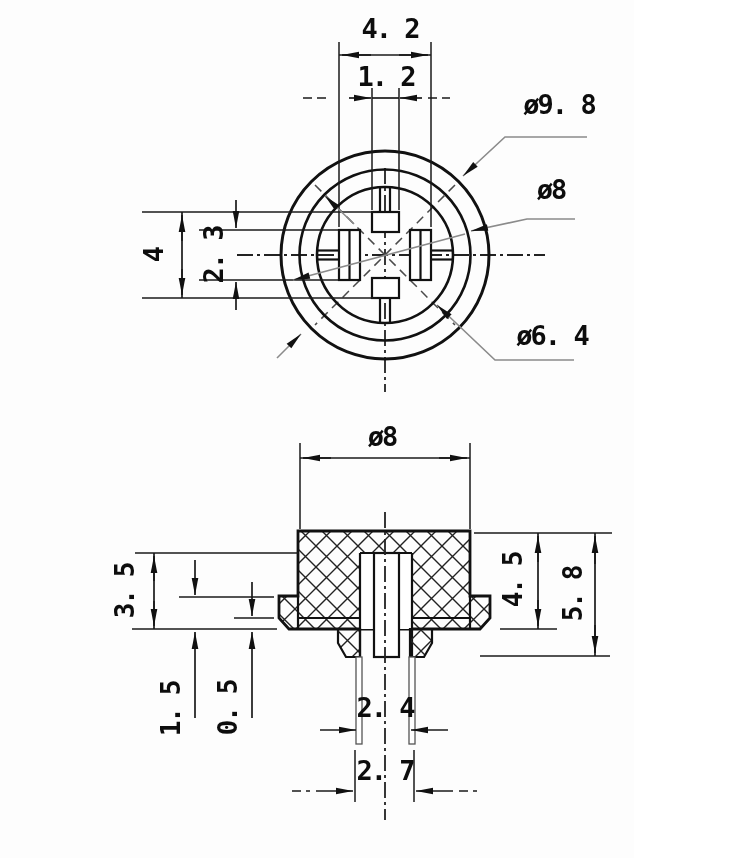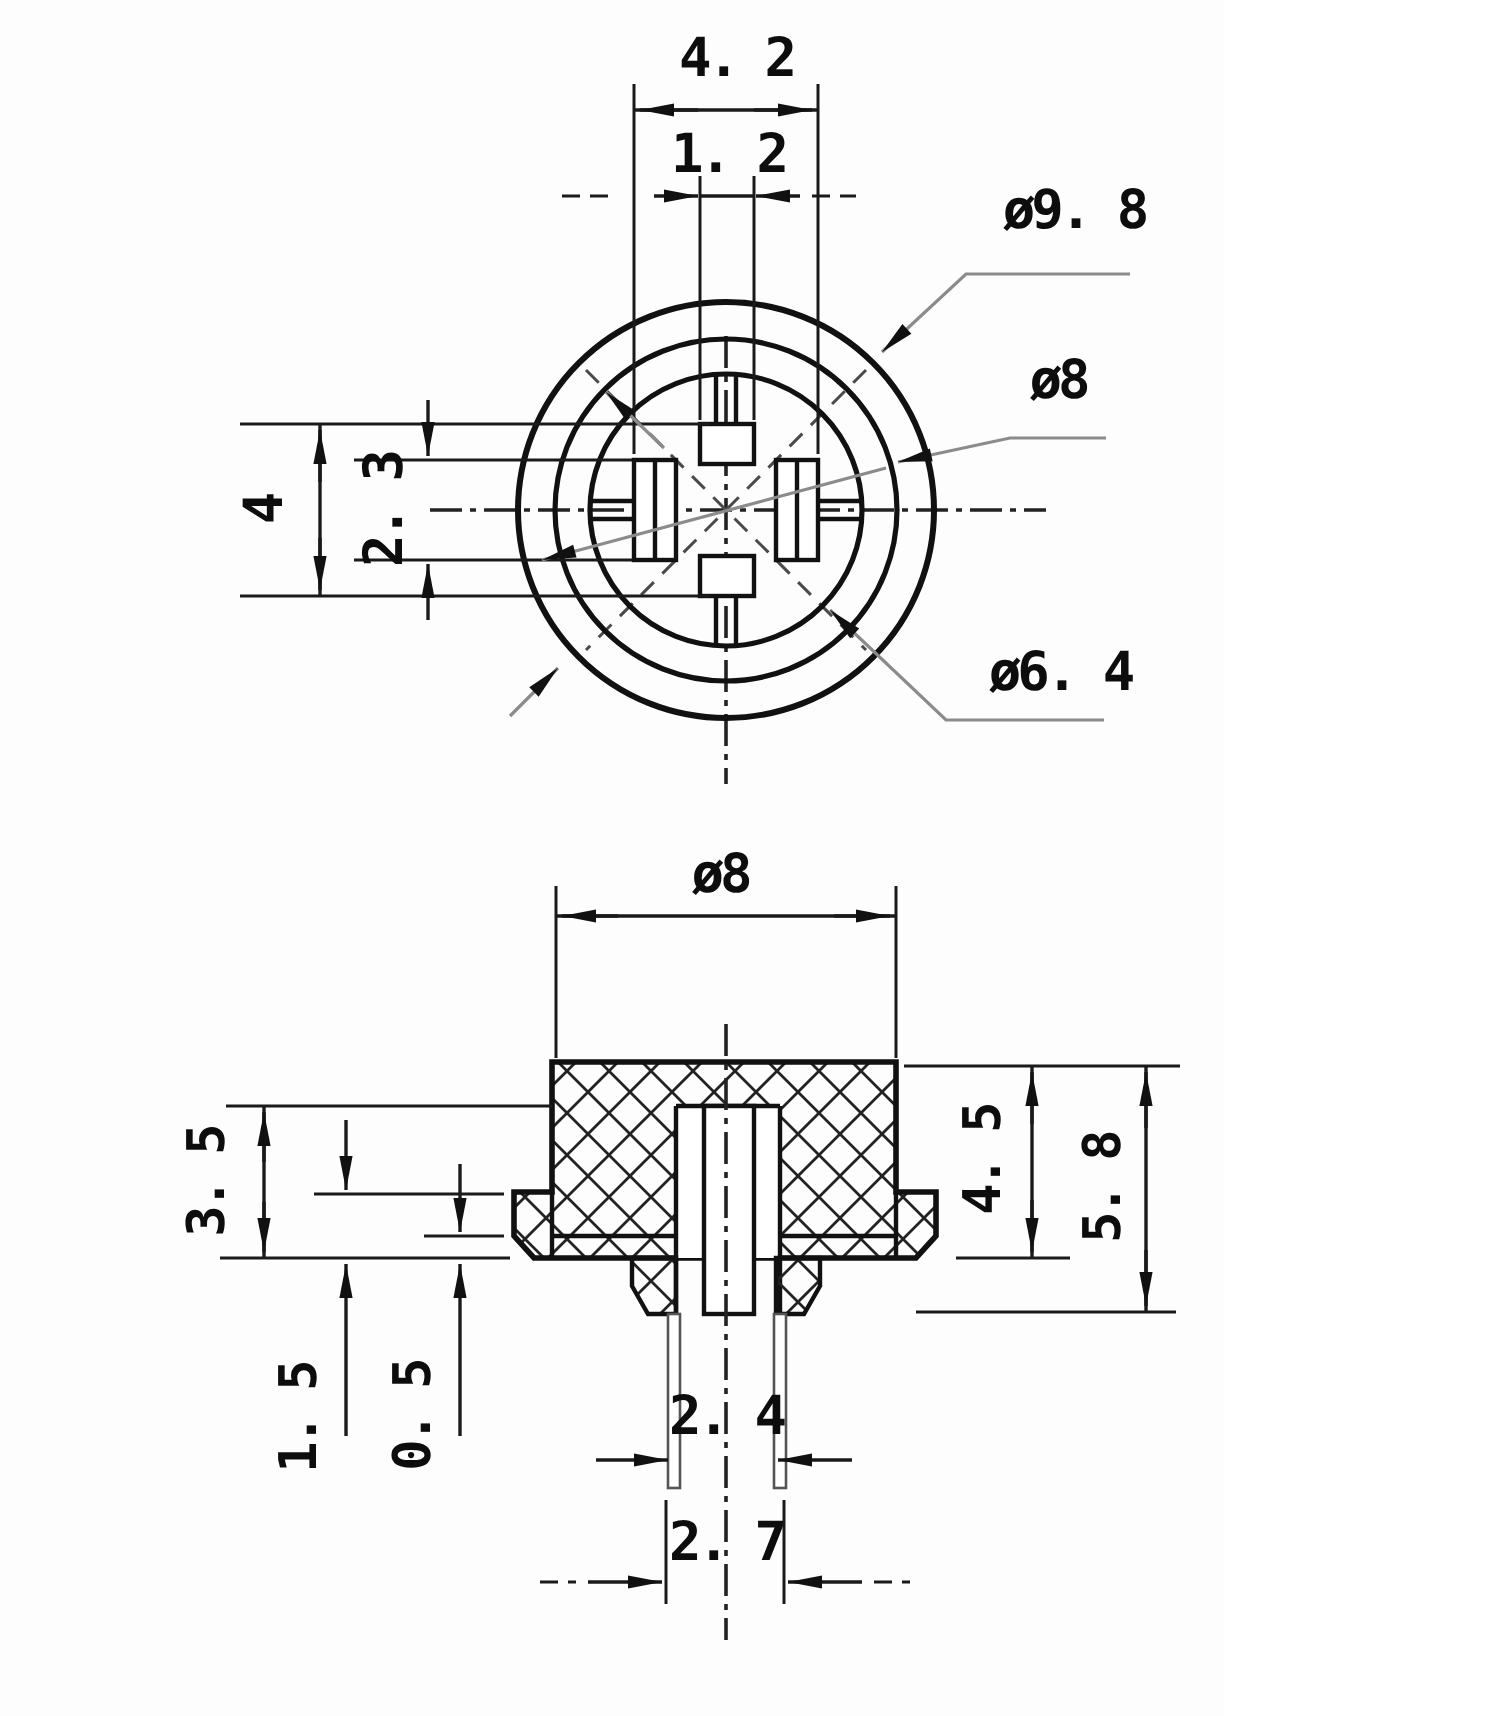--- a/index.html
+++ b/index.html
@@ -1,16 +1,16 @@
 <!DOCTYPE html>
 <html><head>
 <meta charset="utf-8">
 <style>
   html,body{margin:0;padding:0;background:#ffffff;}
-  .page{width:612px;height:858px;background:#fdfdfd;position:relative;overflow:hidden;}
+  .page{width:612px;height:858px;background:#fdfdfd;position:relative;overflow:hidden;padding-left:22px;}
   svg text{
     font-family:"DejaVu Sans Mono","Liberation Mono",monospace;
     font-weight:bold;
     fill:#0d0d0d;
     letter-spacing:-2px;
   }
   .t27{font-size:27px;}
   .t26{font-size:26px;}
   .outline2{stroke:#111;stroke-width:2.2;fill:none;}
   .ext{stroke:#1a1a1a;stroke-width:1.5;fill:none;}

